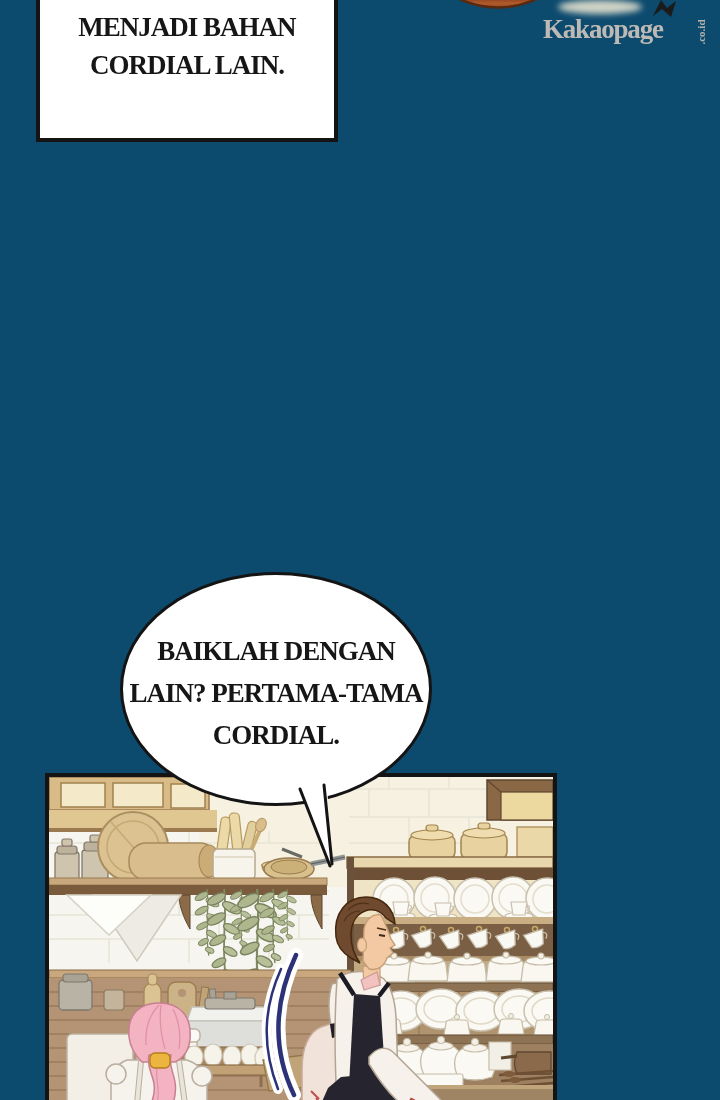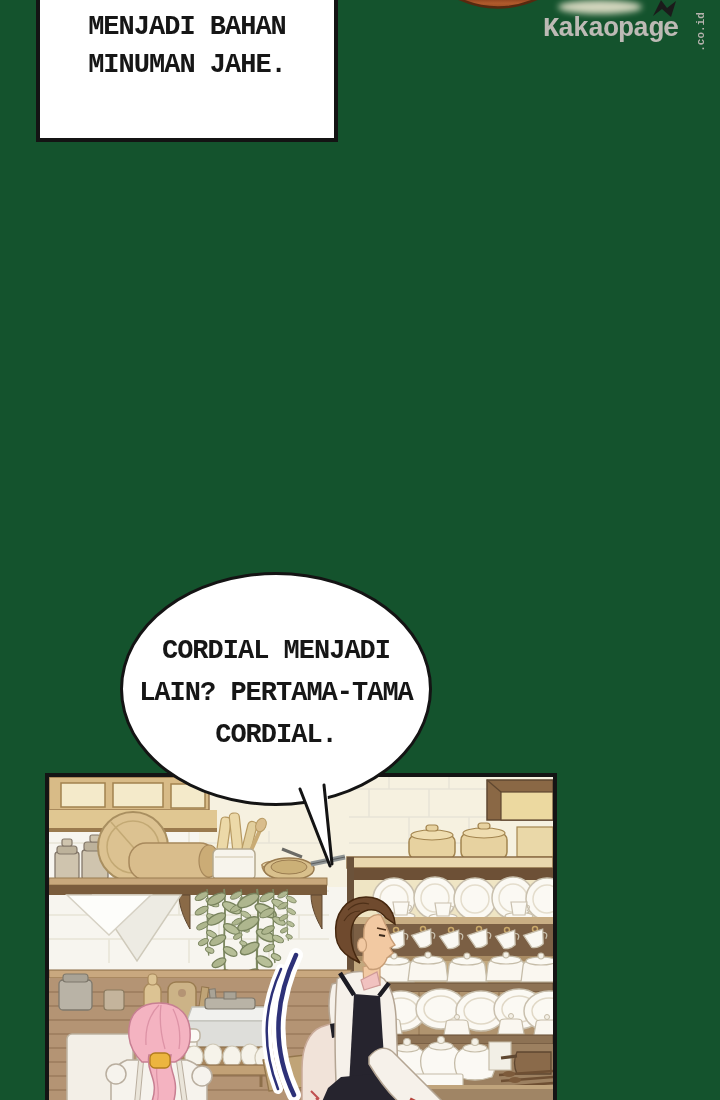--- a/index.html
+++ b/index.html
@@ -1,17 +1,17 @@
 <!DOCTYPE html>
 <html><head>
 <meta charset="utf-8">
 <style>
   html,body{margin:0;padding:0;background:#ffffff;}
-  #stage{position:relative;width:720px;height:1100px;background:#14532d;overflow:hidden;
-         font-family:Liberation Mono, monospace;}
+  #stage{position:relative;width:720px;height:1100px;background:#0c4a6e;overflow:hidden;
+         font-family:Liberation Serif, serif;}
   
   #caption-box{position:absolute;left:36px;top:-70px;width:302px;height:212px;
     background:#fff;border:4px solid #141414;box-sizing:border-box;z-index:4;}
   #caption-box .txt{padding-top:36px;text-align:center;font-weight:700;font-size:27px;
     line-height:38px;letter-spacing:-1px;color:#161616;}
   
   #wm-smudge{position:absolute;left:558px;top:0px;width:84px;height:14px;background:#f3ecd6;
     border-radius:50%;filter:blur(3px);opacity:.85;z-index:1;}
   #wm-brand{position:absolute;left:543px;top:14px;width:160px;font-size:27px;font-weight:700;
     letter-spacing:-1.2px;color:#bdbab5;z-index:2;}
@@ -33,21 +33,21 @@
 </style>
 </head>
 <body>
 
 <div id="stage">
 
   <div id="caption-box">
     <div class="txt">
       <div>BIASANYA AKAN</div>
       <div>MENJADI BAHAN</div>
-      <div>MINUMAN JAHE.</div>
+      <div>CORDIAL LAIN.</div>
     </div>
   </div>
 
   <svg id="orange-frag" width="96" height="18" viewBox="0 0 96 18">
     <defs>
       <linearGradient id="og" x1="0" y1="0" x2="0" y2="1">
         <stop offset="0" stop-color="#8a3f1c"></stop>
           <stop offset="0.55" stop-color="#b05a2c"></stop>
           <stop offset="1" stop-color="#9c4d22"></stop>
       </linearGradient>
@@ -324,21 +324,21 @@
         <path d="M328,151 L337,153" stroke="#4e3018" stroke-width="1.6"></path>
         <ellipse cx="313" cy="168" rx="4.5" ry="7" fill="#f2c9a2" stroke="#c79d76" stroke-width="1.2"></ellipse>
         <path d="M287,160 C284,136 298,120 317,120 C334,120 345,132 346,147 L337,141 C331,133 323,131 316,134 C306,138 302,148 302,158 C302,168 305,178 311,186 L302,181 C292,175 288,168 287,160 Z" fill="#6f4a2e" stroke="#46280f" stroke-width="1.5"></path>
         <path d="M299,133 C305,127 313,125 320,127 M295,144 C299,137 305,134 311,134" fill="none" stroke="#4e3018" stroke-width="1.2"></path>
       </g>
     </svg>
   </div>
 
   <div id="bubble">
     <div class="txt">
-      <div>CORDIAL MENJADI</div>
+      <div>BAIKLAH DENGAN</div>
       <div>LAIN? PERTAMA-TAMA</div>
       <div>CORDIAL.</div>
     </div>
   </div>
 
   <svg id="tail" width="720" height="1100" viewBox="0 0 720 1100">
     <polygon points="299,784 327,781 331,867" fill="#ffffff"></polygon>
     <path d="M300,789 L330,866" stroke="#141414" stroke-width="3" stroke-linecap="round" fill="none"></path>
     <path d="M324,785 L332,864" stroke="#141414" stroke-width="3" stroke-linecap="round" fill="none"></path>
   </svg>

